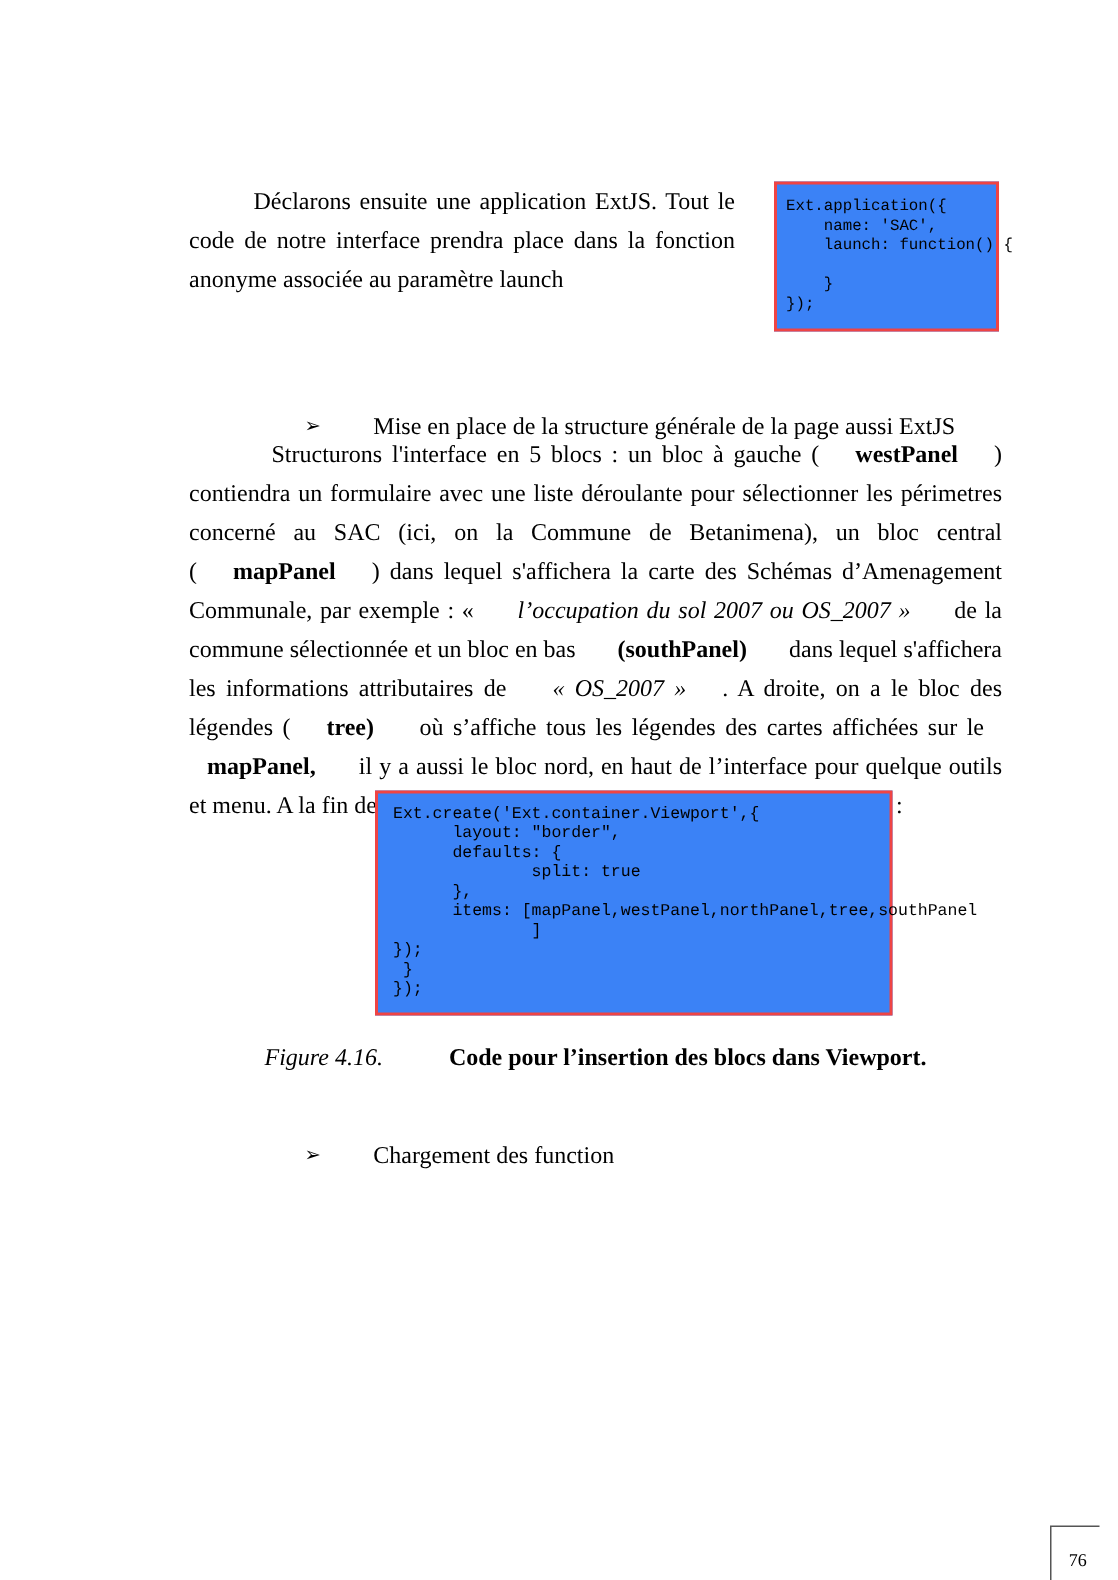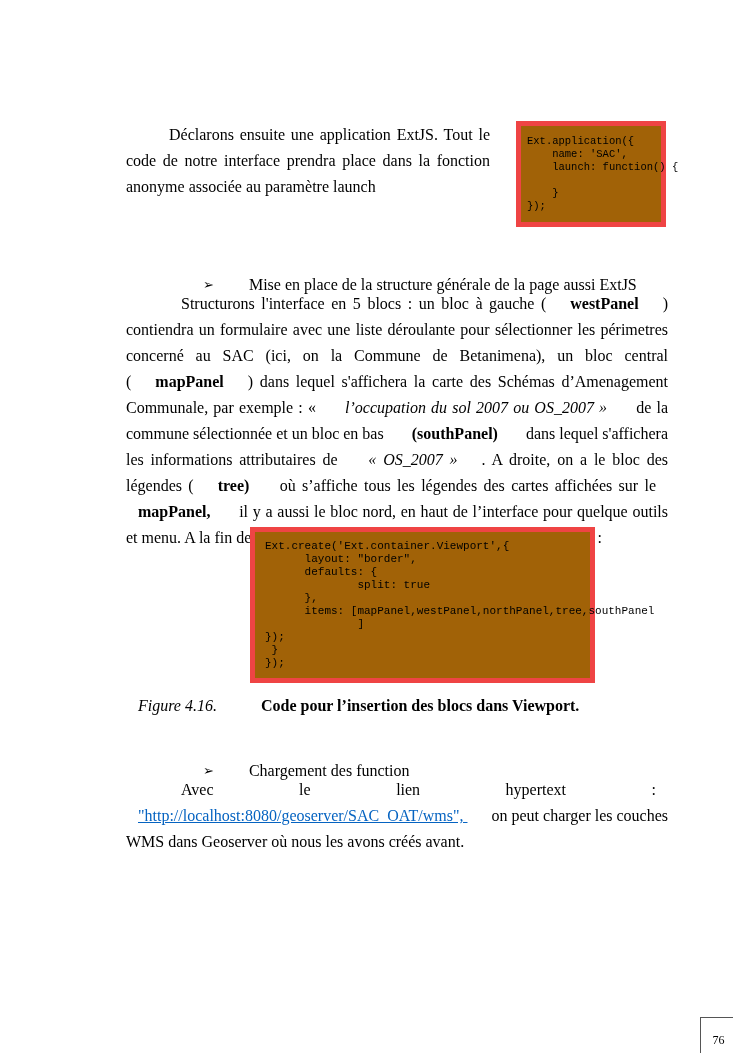--- a/index.html
+++ b/index.html
@@ -19,22 +19,22 @@
     text-align: justify;
   }
   .indent { text-indent: 43px; }
   .intro-para {
     position: absolute;
     left: 90px;
     top: 86px;
     width: 388px;
   }
   .codebox {
-    border: 5px solid #ef4444;
-    background: #a16207;
+    border: 2px solid #ef4444;
+    background: #3b82f6;
     font-family: "Liberation Mono", "DejaVu Sans Mono", monospace;
     color: #000000;
     white-space: pre;
   }
   .codebox-1 {
     position: absolute;
     left: 492px;
     top: 97px;
     width: 150px;
     min-height: 84px;
@@ -75,21 +75,21 @@
     min-height: 132px;
     padding: 8px 10px;
     font-size: 11px;
     line-height: 13px;
   }
   .figure-caption {
     position: absolute;
     left: 90px;
     top: 661px;
     width: 566px;
-    text-align: left;
+    text-align: center;
     font-size: 16px;
   }
   .caption-label {
     font-style: italic;
     margin-right: 20px;
   }
   .caption-text { font-weight: bold; }
   .closing-para {
     position: absolute;
     left: 90px;
@@ -150,21 +150,18 @@
 
   <div class="figure-caption">
     <span class="caption-label">Figure 4.16.</span><span class="caption-text">Code pour l’insertion des blocs dans Viewport.</span>
   </div>
 
   <div class="bullet-row bullet-2">
     <span class="bullet-marker">➢</span>
     <span>Chargement des function</span>
   </div>
 
-  <p class="body-text indent closing-para">
-    <span>Avec le lien hypertext : </span><a class="doc-link">"http://localhost:8080/geoserver/SAC_OAT/wms", </a><span>on peut charger les couches WMS dans Geoserver où nous les avons créés avant.</span>
-  </p>
 
   <div class="page-number-box">
     <span>76</span>
   </div>
 
 </div>
 
 </body></html>

